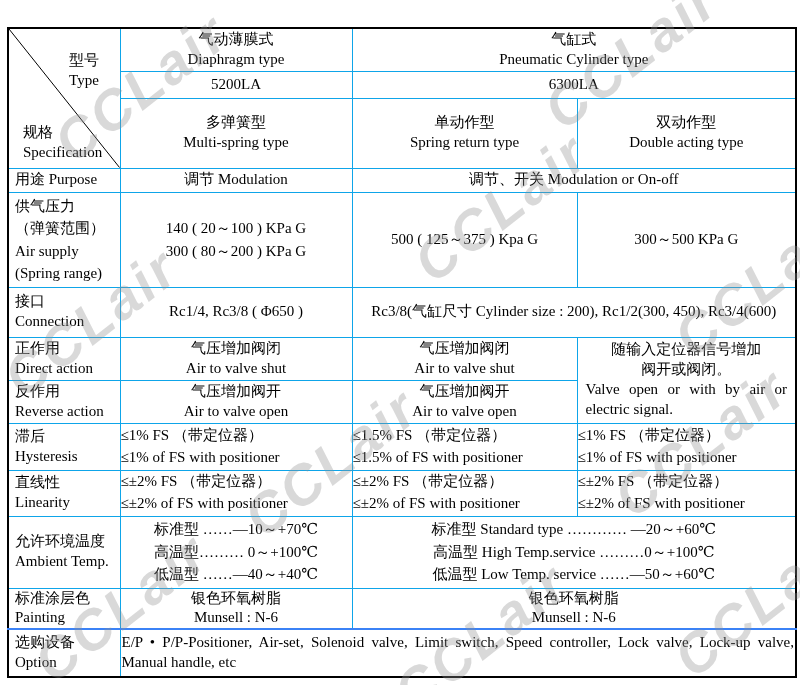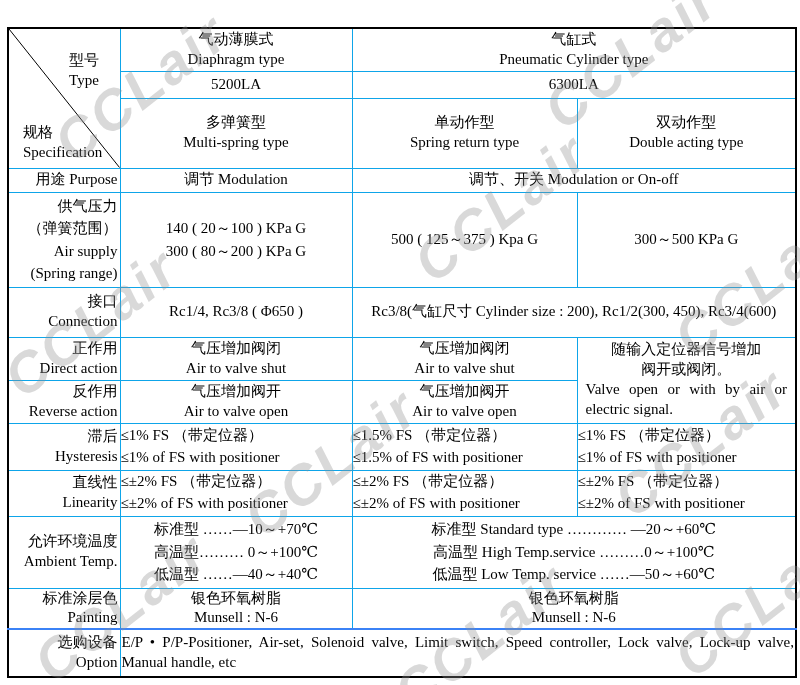--- a/index.html
+++ b/index.html
@@ -6,21 +6,21 @@
   .page{position:relative;width:800px;height:685px;background:#fff;overflow:hidden;
         font-family:"Liberation Serif","DejaVu Serif",serif;color:#000;}
   .title{position:absolute;left:9px;top:1px;font-weight:bold;font-size:16px;white-space:nowrap;}
   .title .t-en{margin-left:24px;font-size:17px;letter-spacing:.5px;}
   table.spec{position:absolute;left:7px;top:27px;width:788px;border-collapse:collapse;
              table-layout:fixed;border:2px solid #000;}
   td{border:1px solid #0ea5e9;padding:0 2px;font-size:15px;line-height:1.32;
      vertical-align:middle;overflow:hidden;}
   .lines{white-space:pre-line;}
   .c{text-align:center;}
-  .l{text-align:right;padding-left:6px;}
+  .l{text-align:left;padding-left:6px;}
   .v{text-align:left;padding-left:0;line-height:1.45;}
   .lh15{line-height:1.5;}
   tr.opt td{border-top:2px solid #3b82f6;}
   .corner{position:relative;padding:12px;}
   .corner svg{position:absolute;left:0;top:0;width:100%;height:100%;display:block;}
   .corner-type{position:absolute;top:22px;left:42px;width:66px;text-align:center;}
   .corner-spec{position:absolute;bottom:5px;left:14px;text-align:left;}
   .da-zh{text-align:center;white-space:pre-line;padding:2px 4px 0;}
   .da-en{text-align:justify;padding:0 6px 2px;}
   .opt-val{text-align:justify;padding:2px 1px;}

